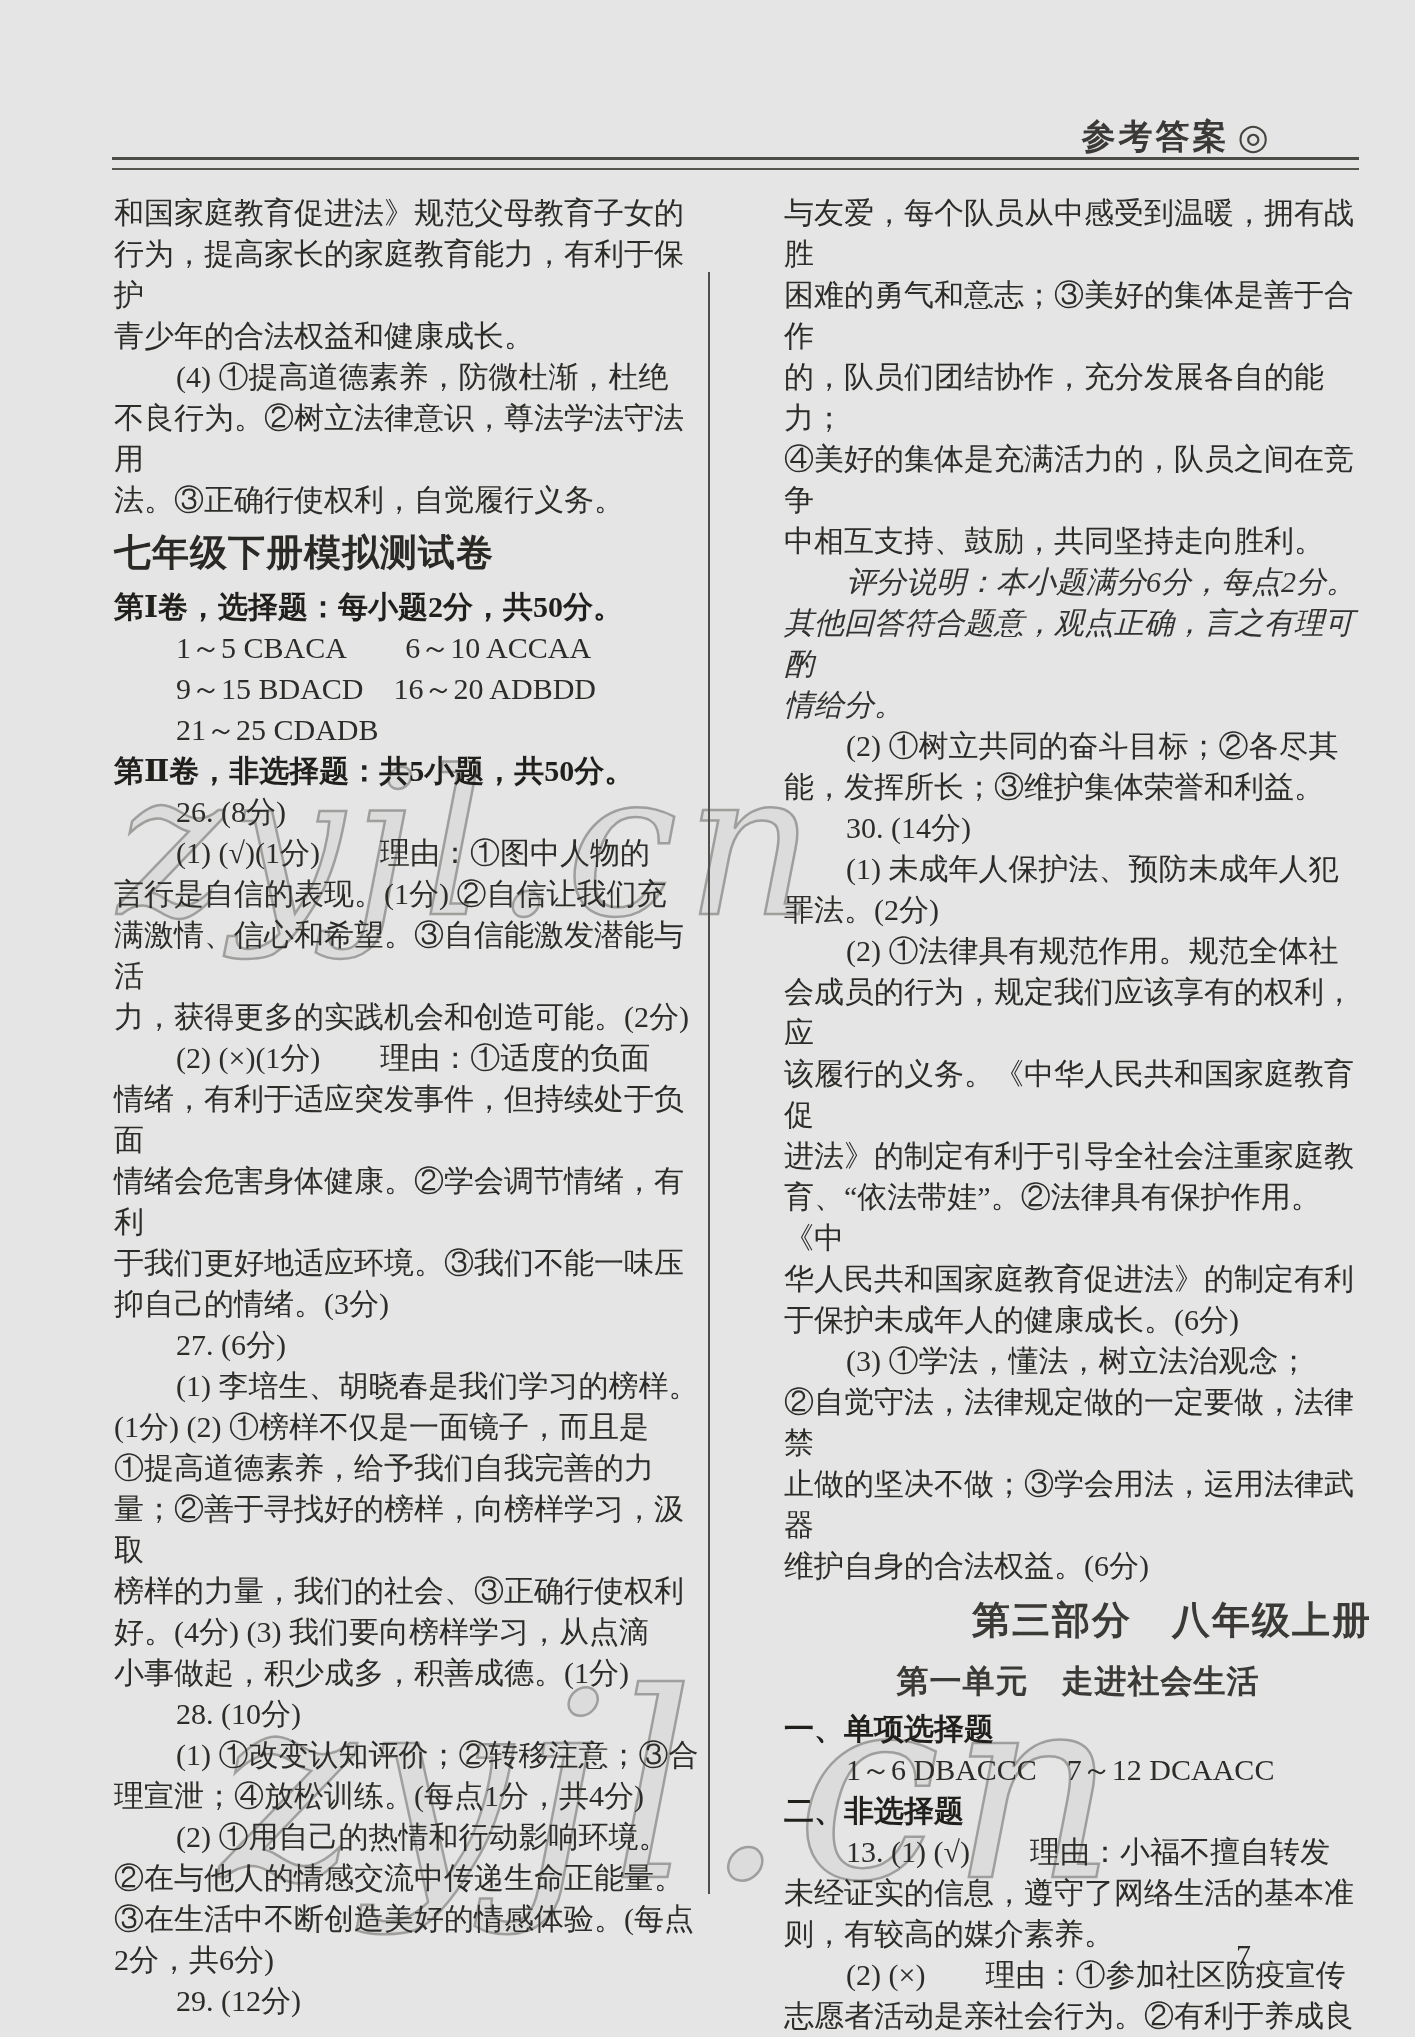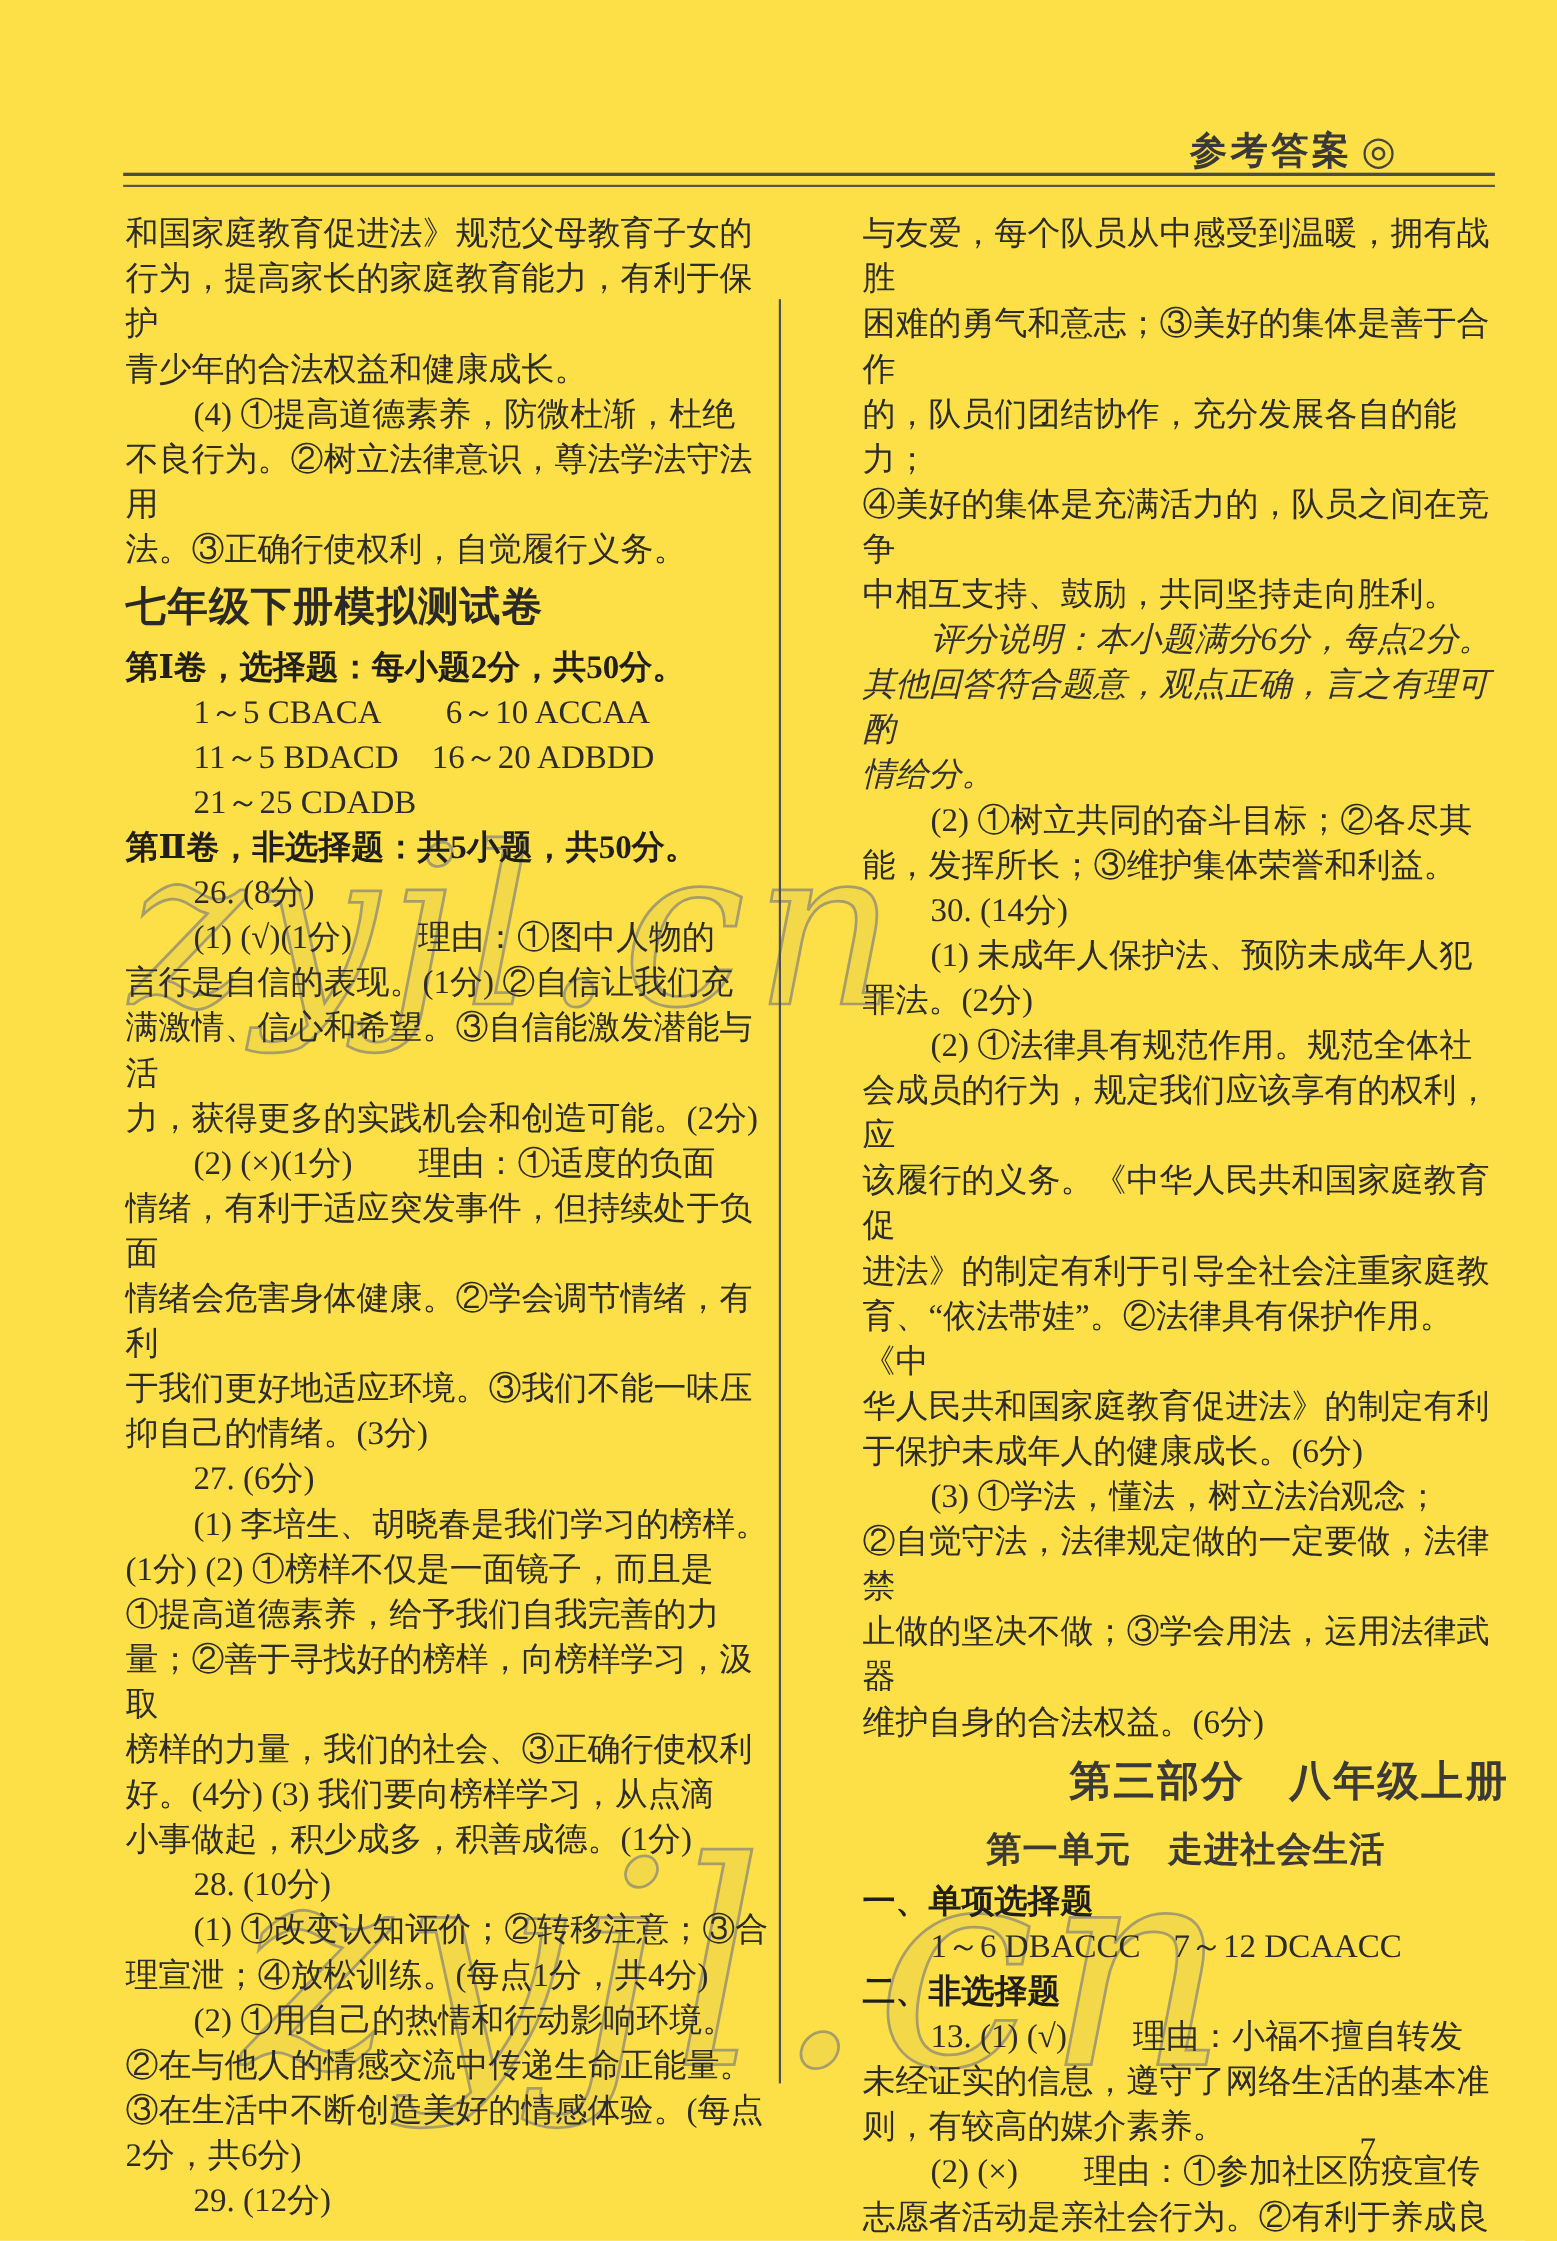--- a/index.html
+++ b/index.html
@@ -3,21 +3,21 @@
 <meta charset="utf-8">
 <style>
   html,body{margin:0;padding:0;}
   body{
     width:1415px;height:2037px;
     background:#fbfbf9;
     font-family:"Liberation Serif","DejaVu Serif",serif;
   }
   .page{
     position:relative;width:1415px;height:2037px;
-    background:#fde047;overflow:hidden;
+    background:#e5e5e5;overflow:hidden;
   }
   
   .hdr{
     position:absolute;top:114px;right:146px;
     display:flex;align-items:center;gap:8px;
     font-size:34px;font-weight:600;letter-spacing:3px;color:#3a3937;
   }
   .bullseye{
     font-size:36px;font-weight:400;letter-spacing:0;line-height:1;color:#45443f;
   }
@@ -84,21 +84,21 @@
     <div class="col">
         <div class="ln">和国家庭教育促进法》规范父母教育子女的</div>
         <div class="ln">行为，提高家长的家庭教育能力，有利于保护</div>
         <div class="ln">青少年的合法权益和健康成长。</div>
         <div class="ln s-i">(4) ①提高道德素养，防微杜渐，杜绝</div>
         <div class="ln">不良行为。②树立法律意识，尊法学法守法用</div>
         <div class="ln">法。③正确行使权利，自觉履行义务。</div>
         <div class="ln s-t">七年级下册模拟测试卷</div>
         <div class="ln s-b">第Ⅰ卷，选择题：每小题2分，共50分。</div>
         <div class="ln s-i">1～5 CBACA　　6～10 ACCAA</div>
-        <div class="ln s-i">11～5 BDACD　16～20 ADBDD</div>
+        <div class="ln s-i">9～15 BDACD　16～20 ADBDD</div>
         <div class="ln s-i">21～25 CDADB</div>
         <div class="ln s-b">第Ⅱ卷，非选择题：共5小题，共50分。</div>
         <div class="ln s-i">26. (8分)</div>
         <div class="ln s-i">(1) (√)(1分)　　理由：①图中人物的</div>
         <div class="ln">言行是自信的表现。(1分) ②自信让我们充</div>
         <div class="ln">满激情、信心和希望。③自信能激发潜能与活</div>
         <div class="ln">力，获得更多的实践机会和创造可能。(2分)</div>
         <div class="ln s-i">(2) (×)(1分)　　理由：①适度的负面</div>
         <div class="ln">情绪，有利于适应突发事件，但持续处于负面</div>
         <div class="ln">情绪会危害身体健康。②学会调节情绪，有利</div>

